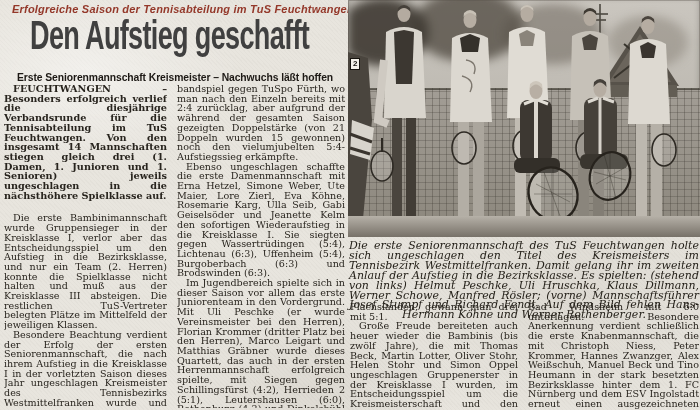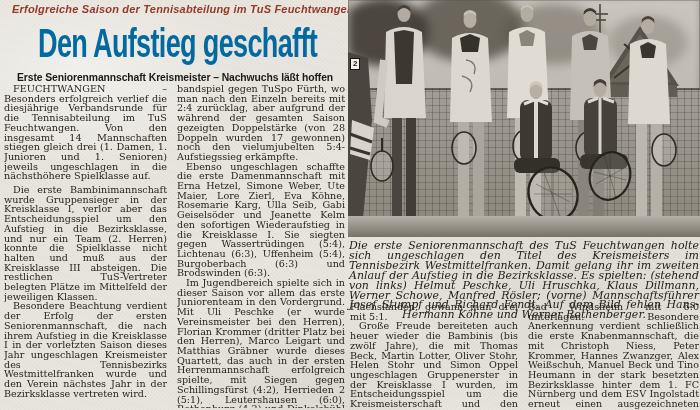--- a/index.html
+++ b/index.html
@@ -16,40 +16,40 @@
       radial-gradient(320px 220px at 82% 72%, rgba(130,122,110,.10), transparent 65%),
       radial-gradient(240px 160px at 45% 95%, rgba(130,122,110,.10), transparent 60%),
       repeating-linear-gradient(47deg, rgba(110,104,94,.035) 0 1px, transparent 1px 3px);
   }
   .kicker {
     position:absolute; left:12px; top:3px; white-space:nowrap;
     font-family:"Liberation Sans", sans-serif; font-style:italic; font-weight:bold;
     font-size:11px; letter-spacing:.2px; color:#94382a;
   }
   .headline {
-    position:absolute; left:30px; top:14px; margin:8px; white-space:nowrap;
+    position:absolute; left:30px; top:14px; margin:0; white-space:nowrap;
     font-family:"Liberation Sans", sans-serif; font-weight:bold;
-    font-size:41px; line-height:1.05; letter-spacing:-1px; color:#0369a1;
+    font-size:41px; line-height:1.05; letter-spacing:-1px; color:#404040;
   }
   .headline .inner { display:inline-block; transform:scaleX(.66); transform-origin:0 0; }
   .subhead {
     position:absolute; left:6px; top:60px; margin:11px; white-space:nowrap;
     font-family:"Liberation Sans", sans-serif; font-weight:bold;
     font-size:11.5px; color:#1d1915;
   }
   .subhead .inner { display:inline-block; transform:scaleX(.9); transform-origin:0 0; letter-spacing:-.1px; }
 
   .col {
     position:absolute; top:84px; overflow:hidden;
     text-align:justify; hyphens:auto; -webkit-hyphens:auto;
     font-size:9.6px; line-height:9.7px; color:#28241e;
   }
   .col p { margin:0; text-indent:9px; }
   .col p.noindent { text-indent:0; }
-  .col p.lead { font-weight:normal; margin-bottom:4px; font-size:9.7px; }
+  .col p.lead { font-weight:bold; margin-bottom:13px; font-size:9.7px; }
   #col1 { left:4px;   width:163px; height:324px; }
   #col2 { left:177px; width:168px; height:324px; }
   #col3 { left:350px; top:302px; width:168px; height:108px; }
   #col4 { left:528px; top:302px; width:171px; height:108px; }
 
   .photo {
     position:absolute; left:348px; top:0; width:352px; height:237px; overflow:hidden;
     background:linear-gradient(180deg,#cac6bf 0%,#bcb8b0 50%,#a8a49c 100%);
     box-shadow:inset 0 0 0 1px rgba(60,55,48,.28), inset 0 -3px 6px rgba(50,46,40,.35);
   }
@@ -97,21 +97,21 @@
   <h2 class="subhead"><span class="inner">Erste Seniorenmannschaft Kreismeister – Nachwuchs läßt hoffen</span></h2>
 
   <div class="col" id="col1">
     <p class="lead">FEUCHTWANGEN – Besonders erfolgreich verlief die diesjährige Verbandsrunde für die Tennisabteilung im TuS Feuchtwangen. Von den insgesamt 14 Mannschaften stiegen gleich drei (1. Damen, 1. Junioren und 1. Senioren) jeweils ungeschlagen in die nächsthöhere Spielklasse auf.</p>
     <p>Die erste Bambinimannschaft wurde Gruppensieger in der Kreisklasse I, verlor aber das Entscheidungsspiel um den Aufstieg in die Bezirksklasse, und nur ein Team (2. Herren) konnte die Spielklasse nicht halten und muß aus der Kreisklasse III absteigen. Die restlichen TuS-Vertreter belegten Plätze im Mittelfeld der jeweiligen Klassen.</p>
     <p>Besondere Beachtung verdient der Erfolg der ersten Seniorenmannschaft, die nach ihrem Aufstieg in die Kreisklasse I in der vorletzten Saison dieses Jahr ungeschlagen Kreismeister des Tennisbezirks Westmittelfranken wurde und den Verein nächstes Jahr in der Bezirksklasse vertreten wird.</p>
 
   </div>
 
   <div class="col" id="col2">
-    <p class="noindent">bandspiel gegen TuSpo Fürth, wo man nach den Einzeln bereits mit 2:4 zurücklag, aber aufgrund der während der gesamten Saison gezeigten Doppelstärke (von 28 Doppeln wurden 17 gewonnen) noch den vielumjubelten 5:4-Aufstiegssieg erkämpfte.</p>
+    <p class="noindent">bandspiel gegen TuSpo Fürth, wo man nach den Einzeln bereits mit 2:4 zurücklag, aber aufgrund der während der gesamten Saison gezeigten Doppelstärke (von 21 Doppeln wurden 15 gewonnen) noch den vielumjubelten 5:4-Aufstiegssieg erkämpfte.</p>
     <p>Ebenso ungeschlagen schaffte die erste Damenmannschaft mit Erna Hetzel, Simone Weber, Ute Maier, Lore Zierl, Eva Köhne, Rosemarie Karg, Ulla Seib, Gabi Geiselsöder und Jeanette Kelm den sofortigen Wiederaufstieg in die Kreisklasse I. Sie siegten gegen Wassertrüdingen (5:4), Lichtenau (6:3), Uffenheim (5:4), Burgoberbach (6:3) und Brodswinden (6:3).</p>
     <p>Im Jugendbereich spielte sich in dieser Saison vor allem das erste Juniorenteam in den Vordergrund. Mit Uli Peschke (er wurde Vereinsmeister bei den Herren), Florian Krommer (dritter Platz bei den Herren), Marco Leigart und Matthias Gräbner wurde dieses Quartett, das auch in der ersten Herrenmannschaft erfolgreich spielte, mit Siegen gegen Schillingsfürst (4:2), Herrieden 2 (5:1), Leutershausen (6:0), Rothenburg (4:2) und Dinkelsbühl 2 (4:2) ungeschlagen Gruppenerster in der Kreisklasse II. Im dann fälligen Entscheidungsspiel um den Aufstieg in die Kreisklasse I zeigten die Feuchtwanger Junioren ihre beste Saisonleistung. Gegen den Ersten der Gruppe 7, die ersten Junioren vom TSV</p>
   </div>
 
   <figure class="photo" style="margin:0;">
     <div class="trees"></div>
     <div class="fence"></div>
     <svg viewBox="0 0 352 238" aria-hidden="true">
 
       <g>

